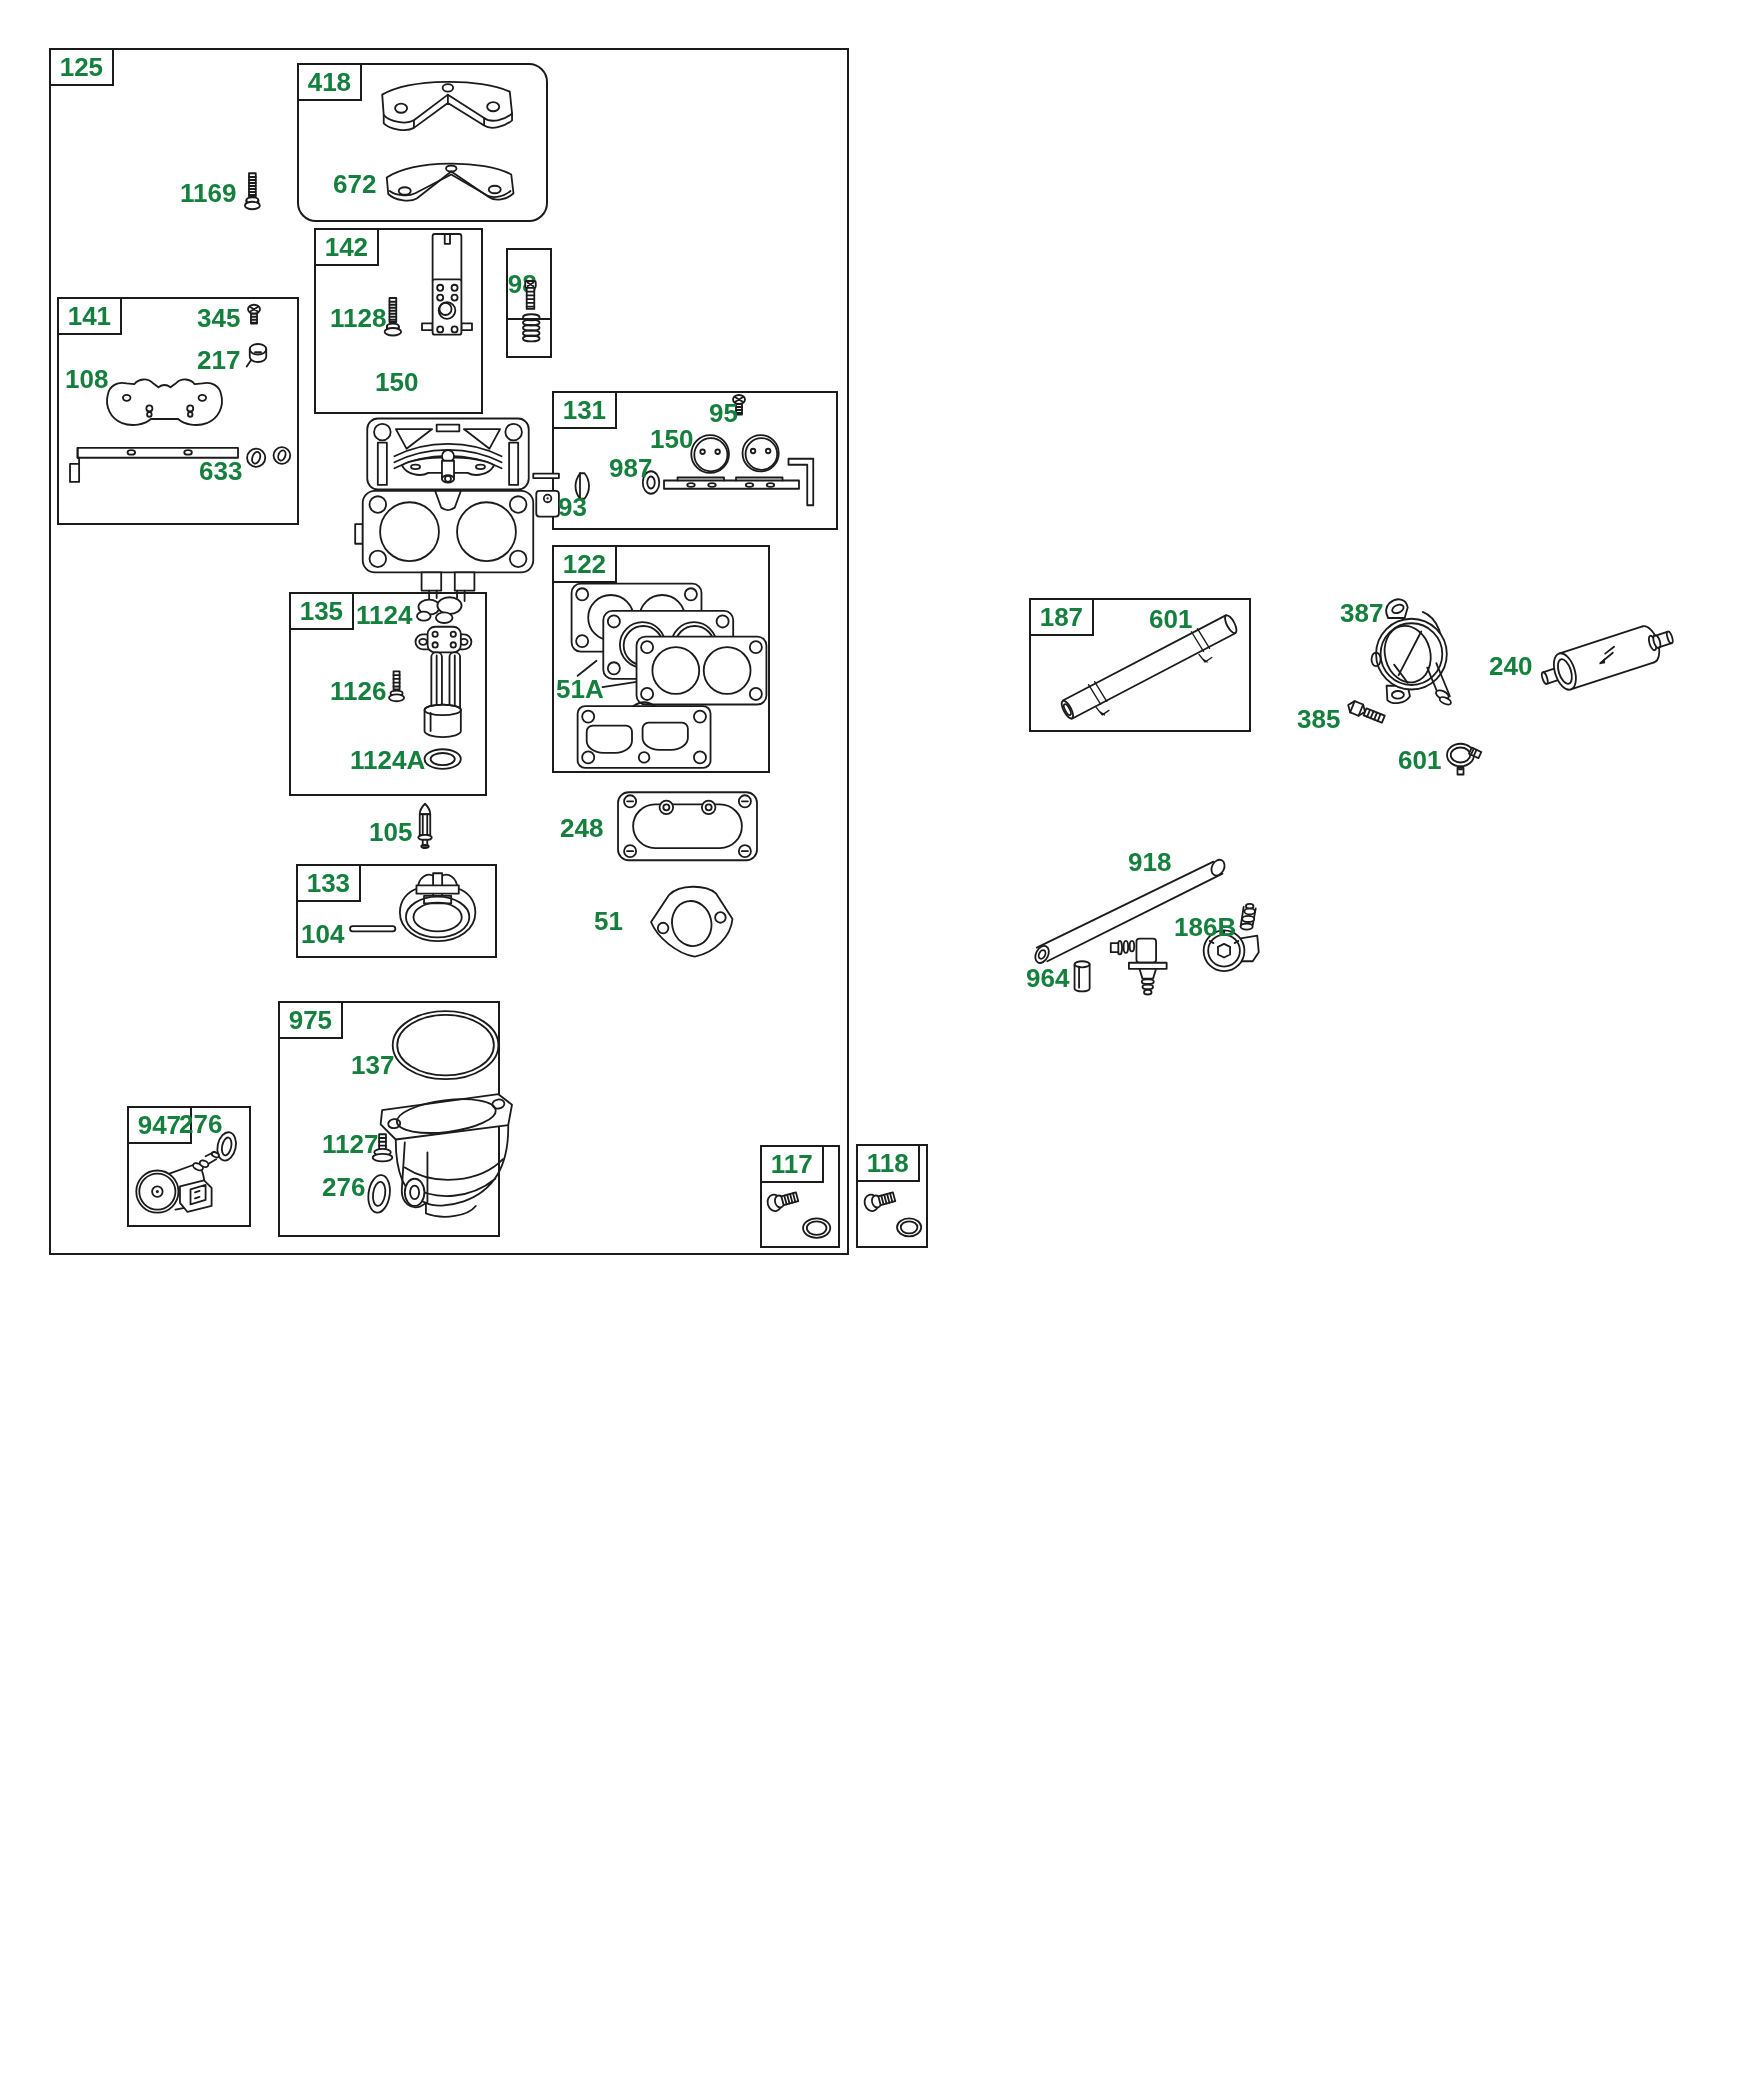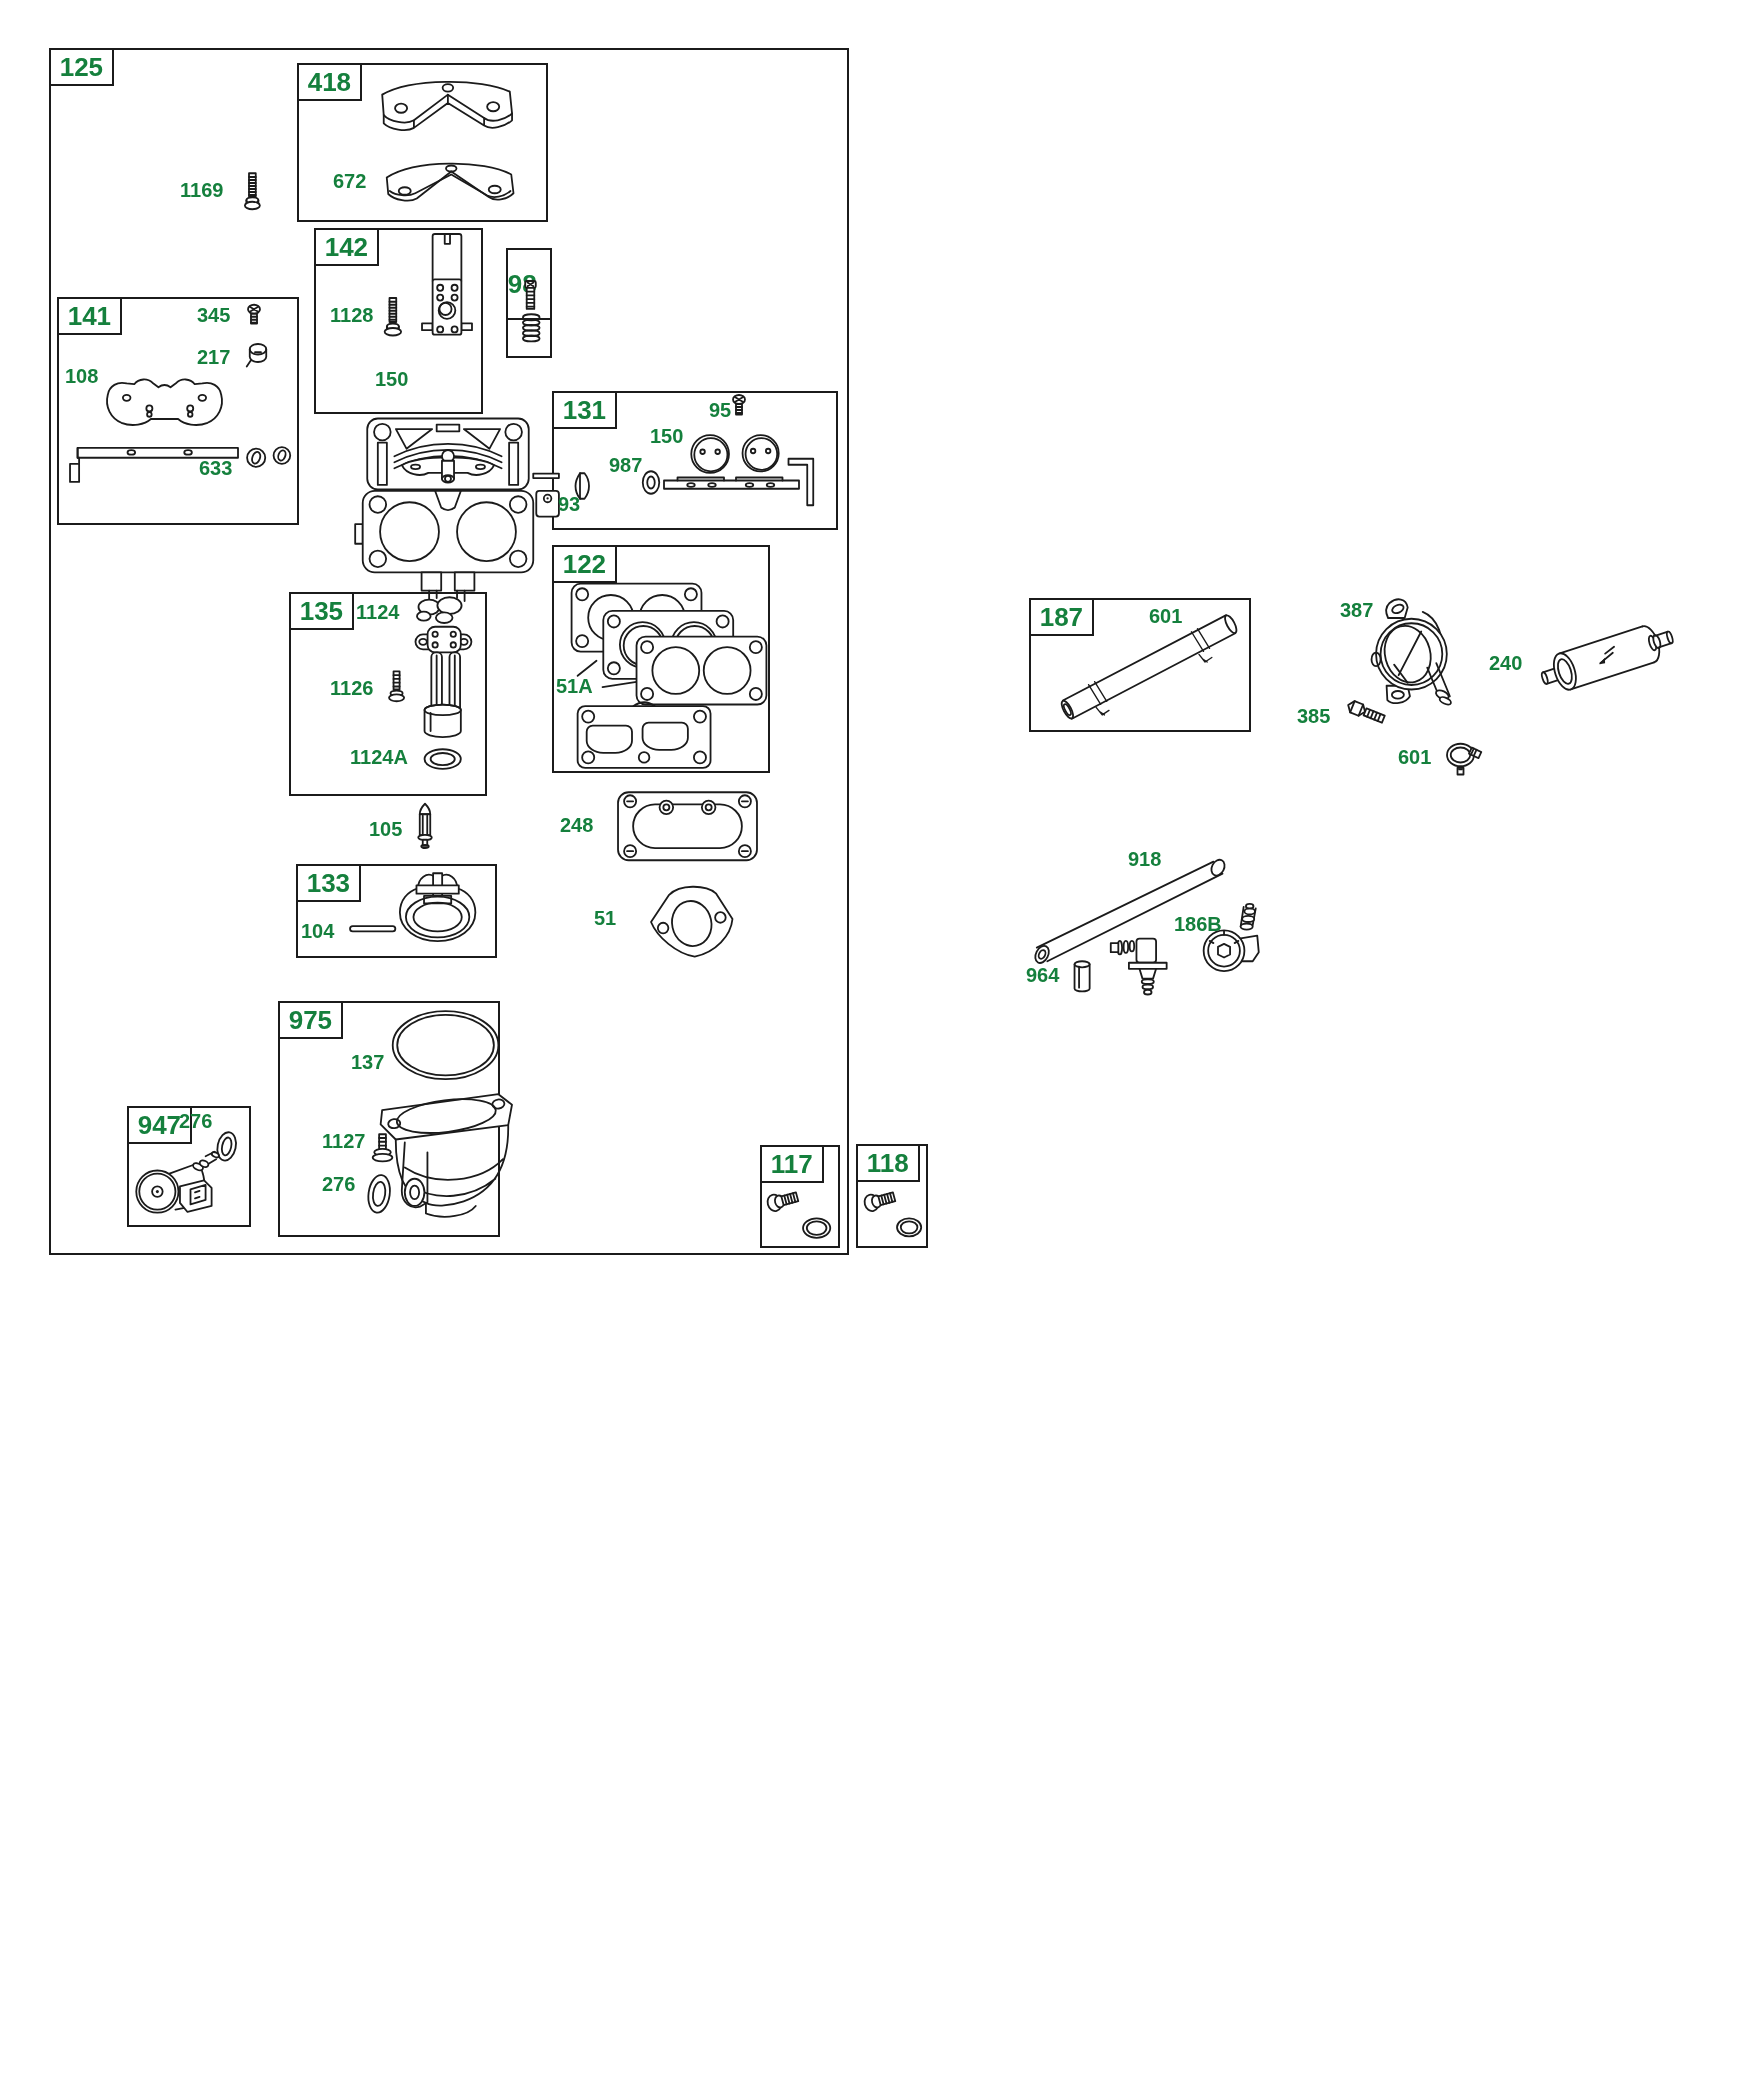--- a/index.html
+++ b/index.html
@@ -2,36 +2,36 @@
 <html style="font-size:12px"><head>
 <meta charset="utf-8">
 <style>
   html,body{margin:0;padding:0;background:#fff;}
   #canvas{position:relative;width:1757px;height:2097px;background:#ffffff;
           font-family:"Liberation Sans",sans-serif;color:#15803d;overflow:hidden;margin-top:27px;}
   .gbox{position:absolute;border:2.3px solid #1b1b1b;}
   .gtag{position:absolute;top:-2.3px;left:-2.3px;border:2.3px solid #1b1b1b;background:#fff;
         font-size:26px;font-weight:700;line-height:1.1;padding:3px 9px;white-space:nowrap;}
   .gtag.full{right:-2.3px;padding:20px 0;}
-  .plabel{position:absolute;font-size:20px;font-weight:700;line-height:1;white-space:nowrap;}
+  .plabel{position:absolute;font-size:26px;font-weight:700;line-height:1;white-space:nowrap;}
   svg.part{position:absolute;overflow:visible;}
   svg.part *{stroke:#1b1b1b;stroke-width:2.4;fill:none;stroke-linecap:round;stroke-linejoin:round;}
   svg.part .f{fill:#ffffff;}
   svg.part .d{fill:#1b1b1b;stroke:none;}
   svg.part .thin *{stroke-width:1.8;}
 </style>
 </head>
 <body>
 
 <div id="canvas">
 
   <div class="gbox" style="left:49px;top:21px;width:796px;height:1203px;">
     <div class="gtag"><span>125</span></div>
   </div>
-  <div class="gbox" style="left:297px;top:36px;width:247px;height:155px;">
+  <div class="gbox" style="left:297px;top:36px;width:247px;height:155px;border-radius:19px;">
     <div class="gtag"><span>418</span></div>
   </div>
   <div class="gbox" style="left:314px;top:201px;width:165px;height:182px;">
     <div class="gtag"><span>142</span></div>
   </div>
   <div class="gbox" style="left:506px;top:221px;width:42px;height:106px;">
     <div class="gtag full"><span>98</span></div>
   </div>
   <div class="gbox" style="left:57px;top:270px;width:238px;height:224px;">
     <div class="gtag"><span>141</span></div>

